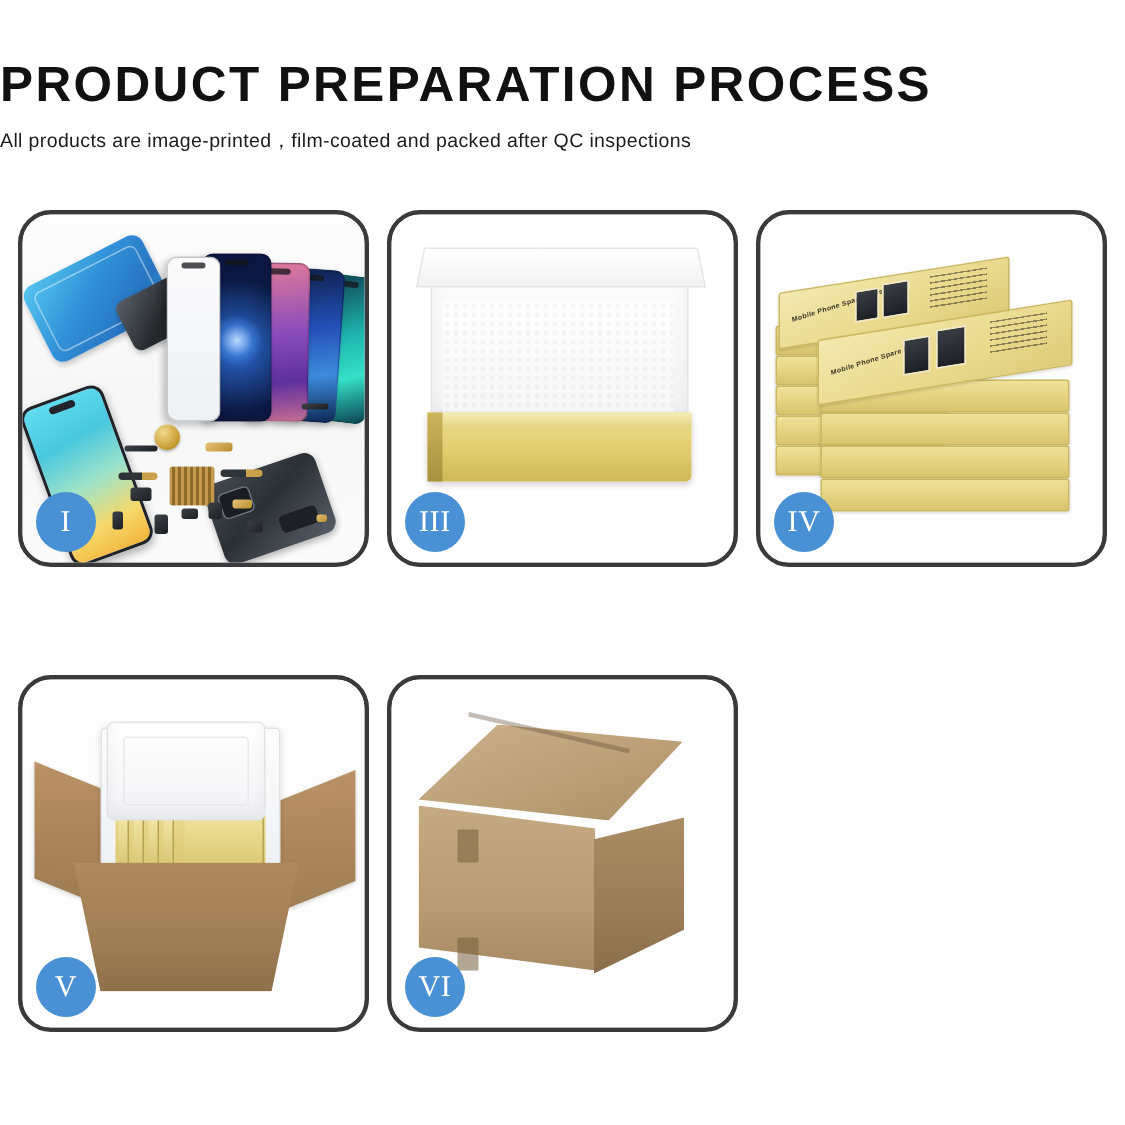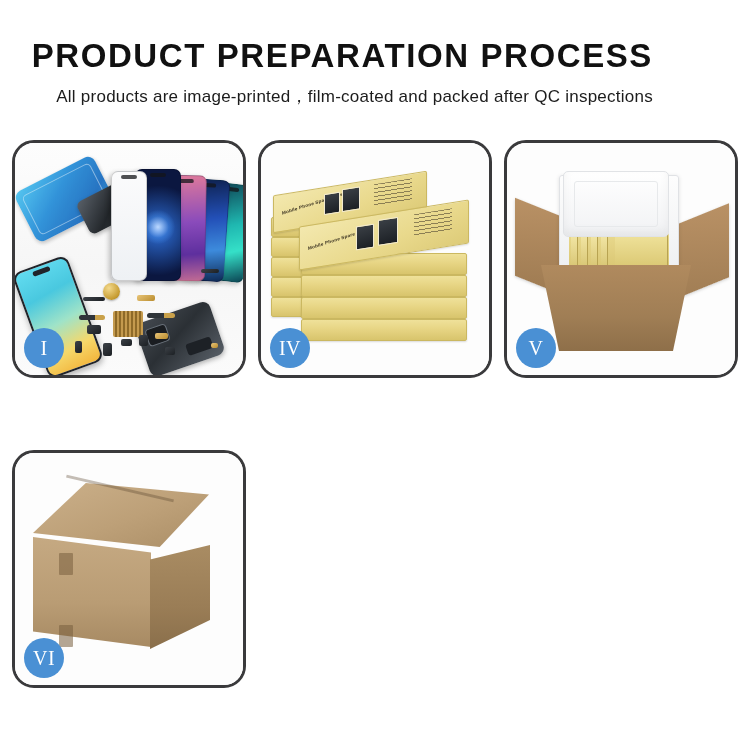--- a/index.html
+++ b/index.html
@@ -19,42 +19,41 @@
     position: relative;
     width: 750px;
     height: 750px;
     background: #ffffff;
     box-sizing: border-box;
   }
 
   
   .header {
     position: absolute;
-    left: 11px; top: 38px;
+    left: 0; top: 38px;
     width: 642px;
-    text-align: right;
+    text-align: left;
   }
   .title {
     font-size: 33px;
     font-weight: 700;
     letter-spacing: 1.6px;
     color: #111111;
     line-height: 1.08;
     white-space: nowrap;
     font-family: "Liberation Sans", sans-serif;
   }
   .subtitle {
     margin-top: 11px;
-    font-size: 17px;
+    font-size: 13px;
     font-weight: 400;
     letter-spacing: 0.25px;
     color: #1c1c1c;
     white-space: nowrap;
     font-family: "Liberation Sans", sans-serif;
-    padding-left: 32px;
   }
 
   
   .grid {
     position: absolute;
     left: 12px;
     top: 140px;
     width: 726px;
     height: 548px;
     display: grid;
@@ -465,20 +464,31 @@
         <div class="part dark" style="left:60px;  top:198px; width:7px; height:12px;"></div>
         <div class="part dark" style="left:150px; top:204px; width:10px; height:8px;"></div>
         <div class="part gold" style="left:196px; top:200px; width:7px; height:5px;"></div>
         <div class="part dark" style="left:186px; top:126px; width:18px; height:4px;"></div>
 
         <div class="badge">I</div>
       </div>
     </div>
 
 
+    <div class="panel">
+      <div class="stage">
+        <div class="p3-bg"></div>
+        <div class="p3-lid"></div>
+        <div class="p3-foam"></div>
+        <div class="p3-bubblewrap"></div>
+        <div class="p3-tray"></div>
+        <div class="p3-tray-side"></div>
+        <div class="badge">III</div>
+      </div>
+    </div>
 
     <div class="panel">
       <div class="stage">
         <div class="p4-bg"></div>
         <div class="p4-stack">
 
           <div class="bx" style="left:2px;  top:56px;  width:112px; height:18px;"></div>
           <div class="bx" style="left:2px;  top:76px;  width:112px; height:18px;"></div>
           <div class="bx" style="left:2px;  top:96px;  width:112px; height:18px;"></div>
           <div class="bx" style="left:2px;  top:116px; width:112px; height:18px;"></div>

